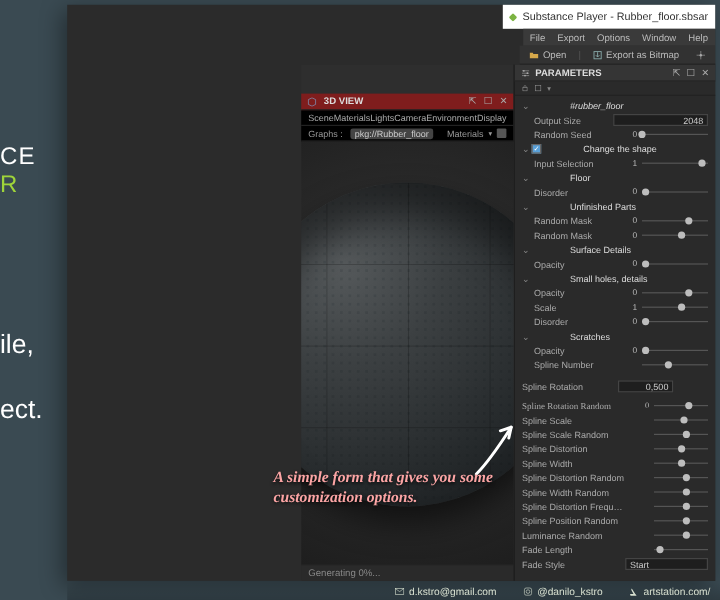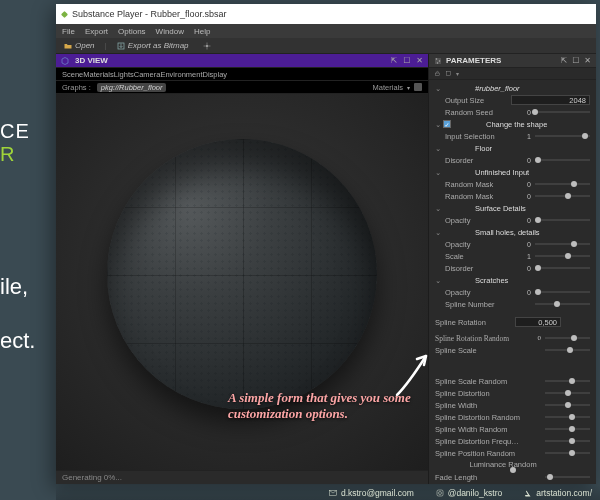--- a/index.html
+++ b/index.html
@@ -26,20 +26,21 @@
   .left-text .ile { display:block; margin-top: 108px; font-size: 22px;}
   .left-text .ect { display:block; margin-top: 28px; font-size: 22px;}
   .app-window {
     position: absolute;
     left: 56px; top: 4px;
     width: 540px; height: 480px;
     background: #2b2b2b;
     box-shadow: -4px 4px 18px rgba(0,0,0,0.4);
     display: flex;
     flex-direction: column;
+    align-items: flex-end;
   }
   .titlebar {
     height: 20px;
     background: #fff;
     color: #333;
     display: flex;
     align-items: center;
     padding: 0 6px;
     font-size: 9px;
     gap: 5px;
@@ -58,44 +59,44 @@
   .toolbar {
     height: 16px;
     background: #323232;
     display: flex;
     align-items: center;
     padding: 0 4px;
     gap: 6px;
     font-size: 8px;
     color: #bbb;
     border-bottom: 1px solid #222;
-    font-style: italic;
   }
   .toolbar .tb-btn { display: flex; align-items: center; gap: 3px; padding: 1px 4px; }
   .toolbar .tb-icon { width:8px; height:8px; display:inline-block; }
   .workspace {
     flex: 1;
     display: flex;
     min-height: 0;
   }
   .viewport-col {
     flex: 1;
     display: flex;
     flex-direction: column;
     background: #2e2e2e;
   }
   .view-header {
     height: 14px;
-    background: #4c1d95;
+    background: #7f1d1d;
     display: flex;
     align-items: center;
     padding: 0 5px;
     gap: 6px;
     font-size: 8px;
     border-bottom: 1px solid #222;
+    margin-top: 24px;
   }
   .view-header .tab-icon { width:8px; height:8px; }
   .view-header .wincontrols { margin-left:auto; display:flex; gap:6px; color:#aaa; }
   .view-tabs {
     height: 13px;
     background: #000000;
     display: flex;
     align-items: center;
     padding: 0 6px;
     font-size: 7.5px;
@@ -103,21 +104,21 @@
     border-bottom: 1px solid #222;
   }
   .graph-row {
     height: 13px;
     background: #000000;
     display:flex; align-items:center;
     padding: 0 6px; gap: 6px;
     font-size: 7.5px; color:#999;
     border-bottom:1px solid #222;
   }
-  .graph-row .chip { background:#444; border-radius:2px; padding:0 4px; color:#ccc;font-style:italic;}
+  .graph-row .chip { background:#444; border-radius:2px; padding:0 4px; color:#ccc;}
   .graph-row .mat { margin-left:auto; display:flex; align-items:center; gap:4px;}
   .graph-row .sq { width:8px; height:8px; background:#555; border-radius:1px;}
   .viewport {
     flex: 1;
     background: radial-gradient(circle at 50% 45%, #3a3a3a 0%, #2a2a2a 55%, #1e1e1e 100%);
     position: relative;
     overflow: hidden;
   }
   .sphere {
     position:absolute; left:50%; top:48%; transform:translate(-50%,-50%);
@@ -395,21 +396,21 @@
           <div class="prow">
             <span class="labelc">Disorder</span>
             <span class="val">0</span>
             <span class="slider">
               <span class="track"></span>
               <span class="thumb" style="left:5%"></span>
             </span>
           </div>
           <div class="group-head">
             <span class="caret">⌄</span>
-            <span class="gname">Unfinished Input</span>
+            <span class="gname">Unfinished Parts</span>
           </div>
           <div class="prow">
             <span class="labelc">Random Mask</span>
             <span class="val">0</span>
             <span class="slider">
               <span class="track"></span>
               <span class="thumb" style="left:70%"></span>
             </span>
           </div>
           <div class="prow">
@@ -495,21 +496,21 @@
             </span>
           </div>
           <div class="prow" style="padding-left: 6px;">
             <span class="labelc" style="width: 86px;">Spline Scale</span>
             <span class="val"></span>
             <span class="slider">
               <span class="track"></span>
               <span class="thumb" style="left:55.00000000000001%"></span>
             </span>
           </div>
-          <div class="prow" style="padding-left: 6px; margin-top: 19px;">
+          <div class="prow" style="padding-left: 6px;">
             <span class="labelc" style="width: 86px;">Spline Scale Random</span>
             <span class="val"></span>
             <span class="slider">
               <span class="track"></span>
               <span class="thumb" style="left:60%"></span>
             </span>
           </div>
           <div class="prow" style="padding-left: 6px;">
             <span class="labelc" style="width: 86px;">Spline Distortion</span>
             <span class="val"></span>
@@ -551,21 +552,21 @@
             </span>
           </div>
           <div class="prow" style="padding-left: 6px;">
             <span class="labelc" style="width: 86px;">Spline Position Random</span>
             <span class="val"></span>
             <span class="slider">
               <span class="track"></span>
               <span class="thumb" style="left:60%"></span>
             </span>
           </div>
-          <div class="prow" style="padding-left: 6px; flex-direction: column;">
+          <div class="prow" style="padding-left: 6px;">
             <span class="labelc" style="width: 86px;">Luminance Random</span>
             <span class="val"></span>
             <span class="slider">
               <span class="track"></span>
               <span class="thumb" style="left:60%"></span>
             </span>
           </div>
           <div class="prow" style="padding-left: 6px;">
             <span class="labelc" style="width: 86px;">Fade Length</span>
             <span class="val"></span>

